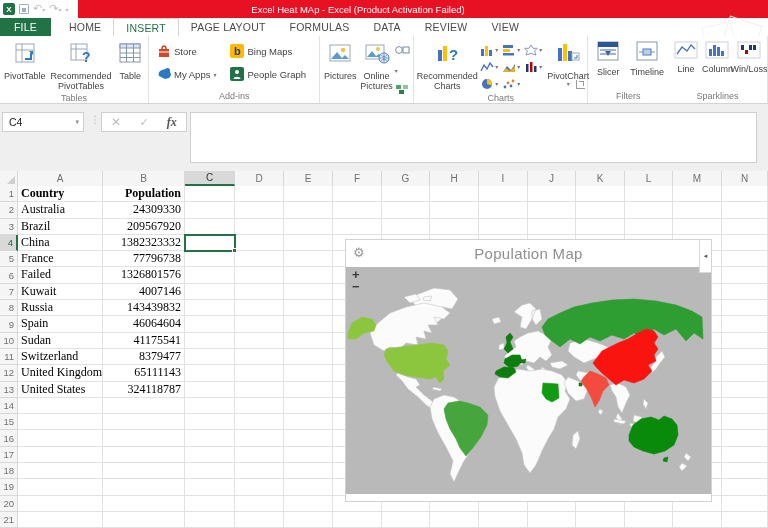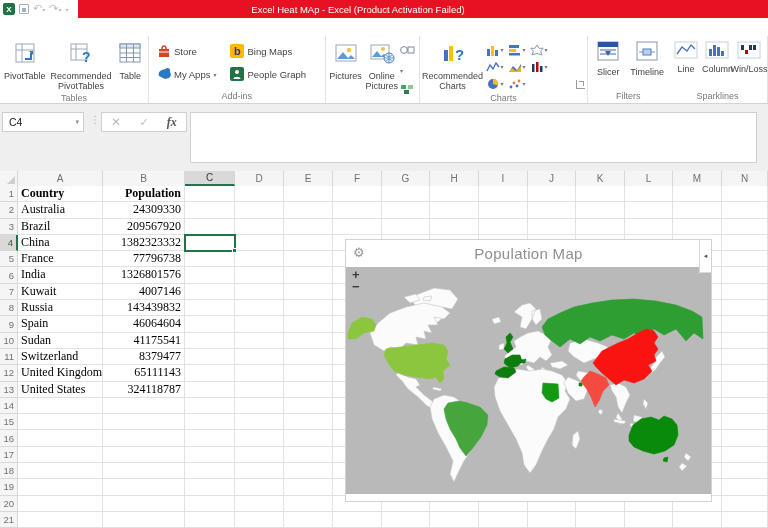--- a/index.html
+++ b/index.html
@@ -93,20 +93,34 @@
     <div class="qat">
       <div class="xl-logo">X</div>
       <div class="qat-save"></div>
       <span class="qat-ico">↶<span class="qat-caret">▾</span></span>
       <span class="qat-ico">↷<span class="qat-caret">▾</span></span>
       <span class="qat-caret">▾</span>
     </div>
     <div class="title-red">Excel Heat MAp -  Excel (Product Activation Failed)</div>
   </div>
 
+  <div class="tabrow">
+    <div class="deco"></div>
+    <div class="deco2"></div>
+    <div class="tabs" id="tabs">
+        <div class="tab file">FILE</div>
+        <div class="tab">HOME</div>
+        <div class="tab active">INSERT</div>
+        <div class="tab">PAGE LAYOUT</div>
+        <div class="tab">FORMULAS</div>
+        <div class="tab">DATA</div>
+        <div class="tab">REVIEW</div>
+        <div class="tab">VIEW</div>
+      </div>
+  </div>
 
   <div class="ribbon">
 
     <div class="rgroup" style="width:149px">
       <div class="rgroup-body">
         <div class="bigbtn" style="width:46px">
           <span>
             <svg width="26" height="26">
                 <rect x="4" y="4" width="18" height="18" fill="#fff" stroke="#9aa7b8"></rect>
                 <line x1="4" y1="10" x2="22" y2="10" stroke="#9aa7b8"></line>
@@ -295,20 +309,33 @@
           <span class="mini">
               <svg width="14" height="12">
                 <circle cx="3" cy="9" r="1.4" fill="#4472c4"></circle>
                 <circle cx="6" cy="5" r="1.4" fill="#ed7d31"></circle>
                 <circle cx="9" cy="8" r="1.4" fill="#4472c4"></circle>
                 <circle cx="11" cy="3" r="1.4" fill="#ed7d31"></circle>
               </svg>
               <span class="caret">▾</span>
             </span>
         </div>
+        <div class="bigbtn" style="width:44px">
+          <span>
+            <svg width="26" height="26">
+                <rect x="3" y="8" width="4" height="13" fill="#4472c4"></rect>
+                <rect x="8" y="4" width="4" height="17" fill="#ffc000"></rect>
+                <rect x="13" y="11" width="4" height="10" fill="#4472c4"></rect>
+                <rect x="17" y="13" width="7" height="7" fill="#fff" stroke="#9aa7b8"></rect>
+                <path d="M19 18 h3 v-3" fill="none" stroke="#2b79c2"></path>
+              </svg>
+          </span>
+          <span class="blabel">PivotChart</span>
+          <span class="caret">▾</span>
+        </div>
       </div>
       <div class="rgroup-label">Charts</div>
       <div class="dlg"></div>
     </div>
 
     <div class="rgroup" style="flex:1; border-right:none">
       <div class="rgroup-body" style="gap:6px; padding-left:6px">
         <div class="bigbtn">
           <span><svg width="24" height="22">
                 <rect x="2" y="2" width="20" height="18" fill="#fff" stroke="#8496ad"></rect>
@@ -478,21 +505,21 @@
         <div class="cell" style="width: 49px;"></div>
         <div class="cell" style="width: 49px;"></div>
         <div class="cell" style="width: 48px;"></div>
         <div class="cell" style="width: 49px;"></div>
         <div class="cell" style="width: 48px;"></div>
         <div class="cell" style="width: 49px;"></div>
         <div class="cell" style="width: 46px;"></div>
       </div>
       <div class="grow">
         <div class="rh">6</div>
-        <div class="cell" style="width: 85px;">India</div>
+        <div class="cell" style="width: 85px;">Failed</div>
         <div class="cell b" style="width: 82px;">1326801576</div>
         <div class="cell" style="width: 50px;"></div>
         <div class="cell" style="width: 49px;"></div>
         <div class="cell" style="width: 49px;"></div>
         <div class="cell" style="width: 49px;"></div>
         <div class="cell" style="width: 48px;"></div>
         <div class="cell" style="width: 49px;"></div>
         <div class="cell" style="width: 49px;"></div>
         <div class="cell" style="width: 48px;"></div>
         <div class="cell" style="width: 49px;"></div>

